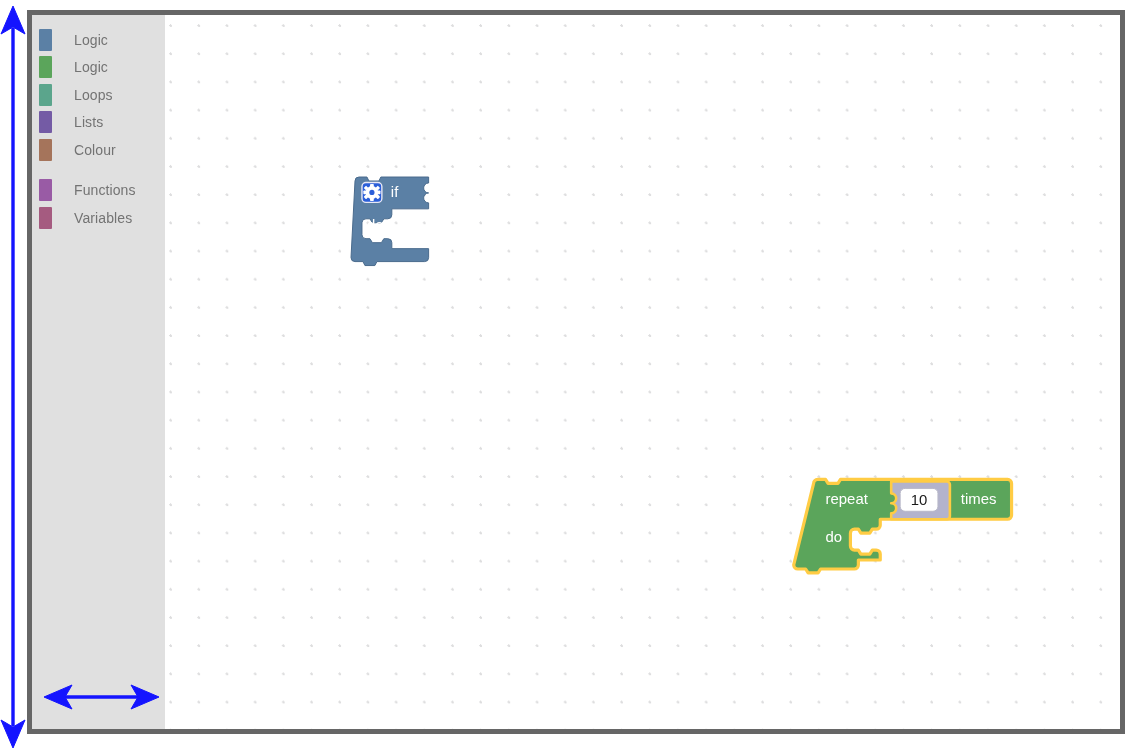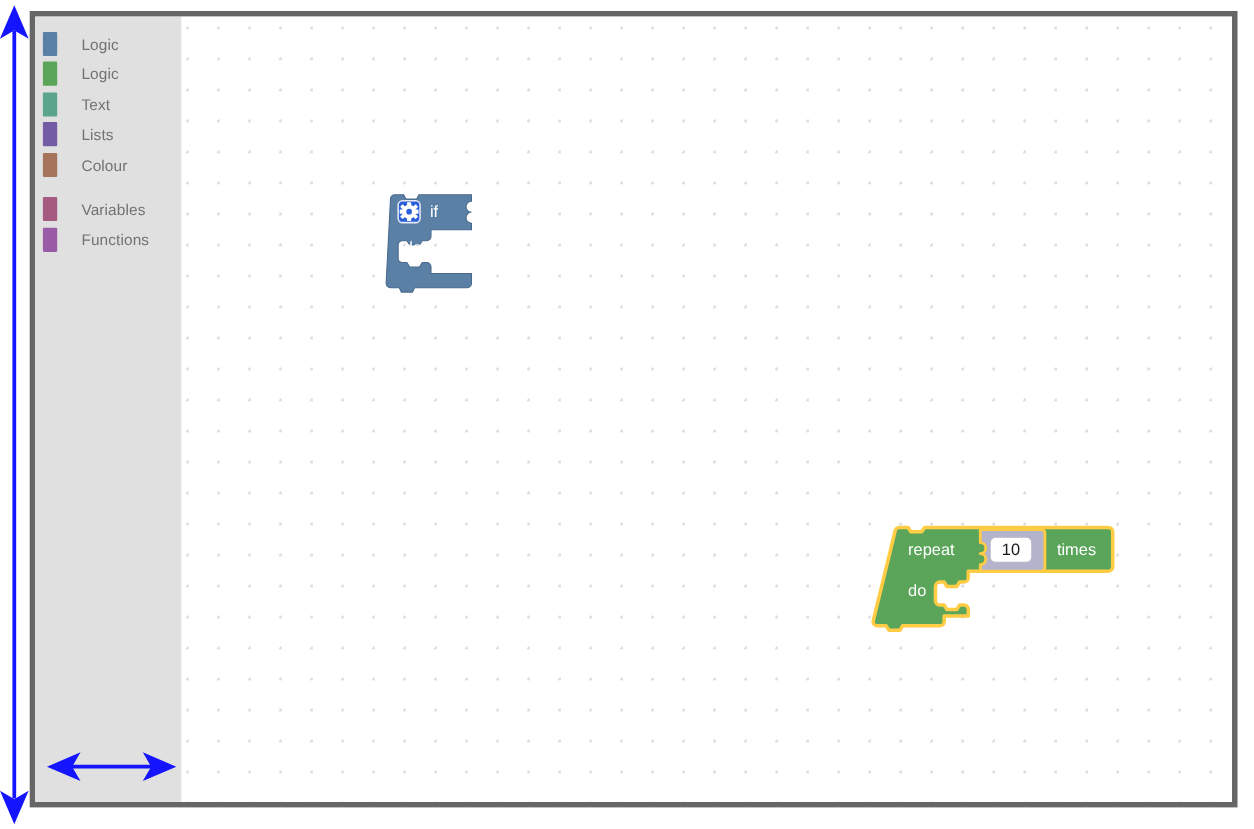--- a/index.html
+++ b/index.html
@@ -133,43 +133,43 @@
       </div>
 
       <div class="tb-row">
         <div class="tb-swatch" style="background:#5ba55b"></div>
         <div class="tb-label">Logic</div>
       </div>
 
 
       <div class="tb-row">
         <div class="tb-swatch" style="background:#5ba58c"></div>
-        <div class="tb-label">Text</div>
+        <div class="tb-label">Loops</div>
       </div>
 
       <div class="tb-row">
         <div class="tb-swatch" style="background:#745ba5"></div>
         <div class="tb-label">Lists</div>
       </div>
 
       <div class="tb-row">
         <div class="tb-swatch" style="background:#a5745b"></div>
         <div class="tb-label">Colour</div>
       </div>
 
       <div class="tb-gap"></div>
 
       <div class="tb-row">
+        <div class="tb-swatch" style="background:#995ba5"></div>
+        <div class="tb-label">Functions</div>
+      </div>
+
+      <div class="tb-row">
         <div class="tb-swatch" style="background:#a55b80"></div>
         <div class="tb-label">Variables</div>
-      </div>
-
-      <div class="tb-row">
-        <div class="tb-swatch" style="background:#995ba5"></div>
-        <div class="tb-label">Functions</div>
       </div>
 
     </div>
 
     <div class="workspace">
 
       <svg class="blocks-layer" viewBox="0 0 960 714" width="960" height="714">
 
         <g transform="translate(191,161)">
 

